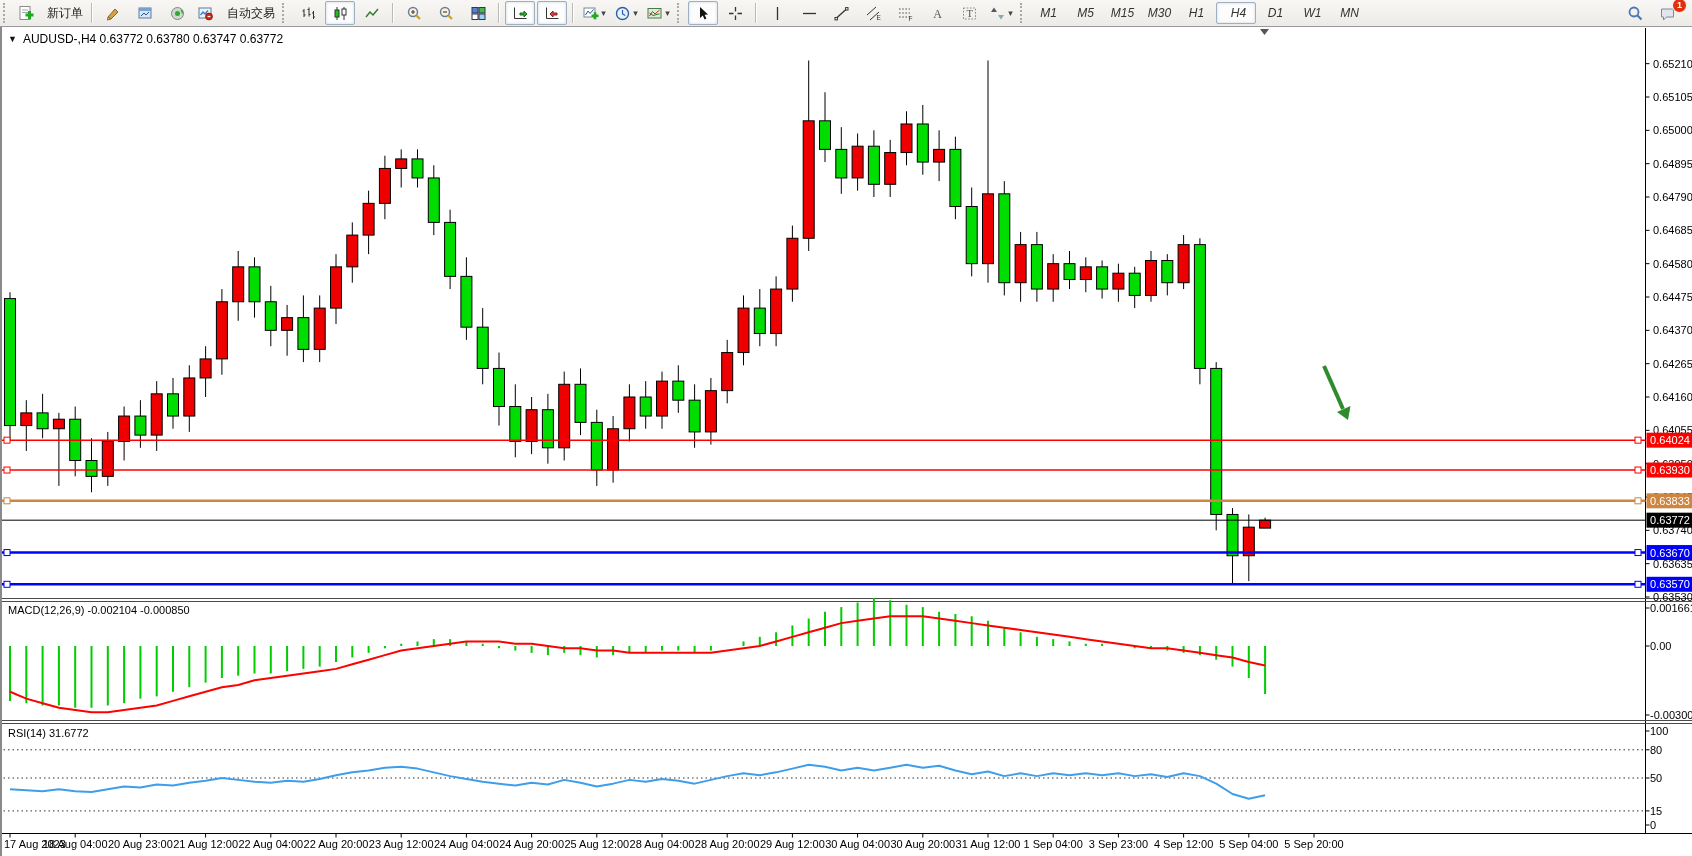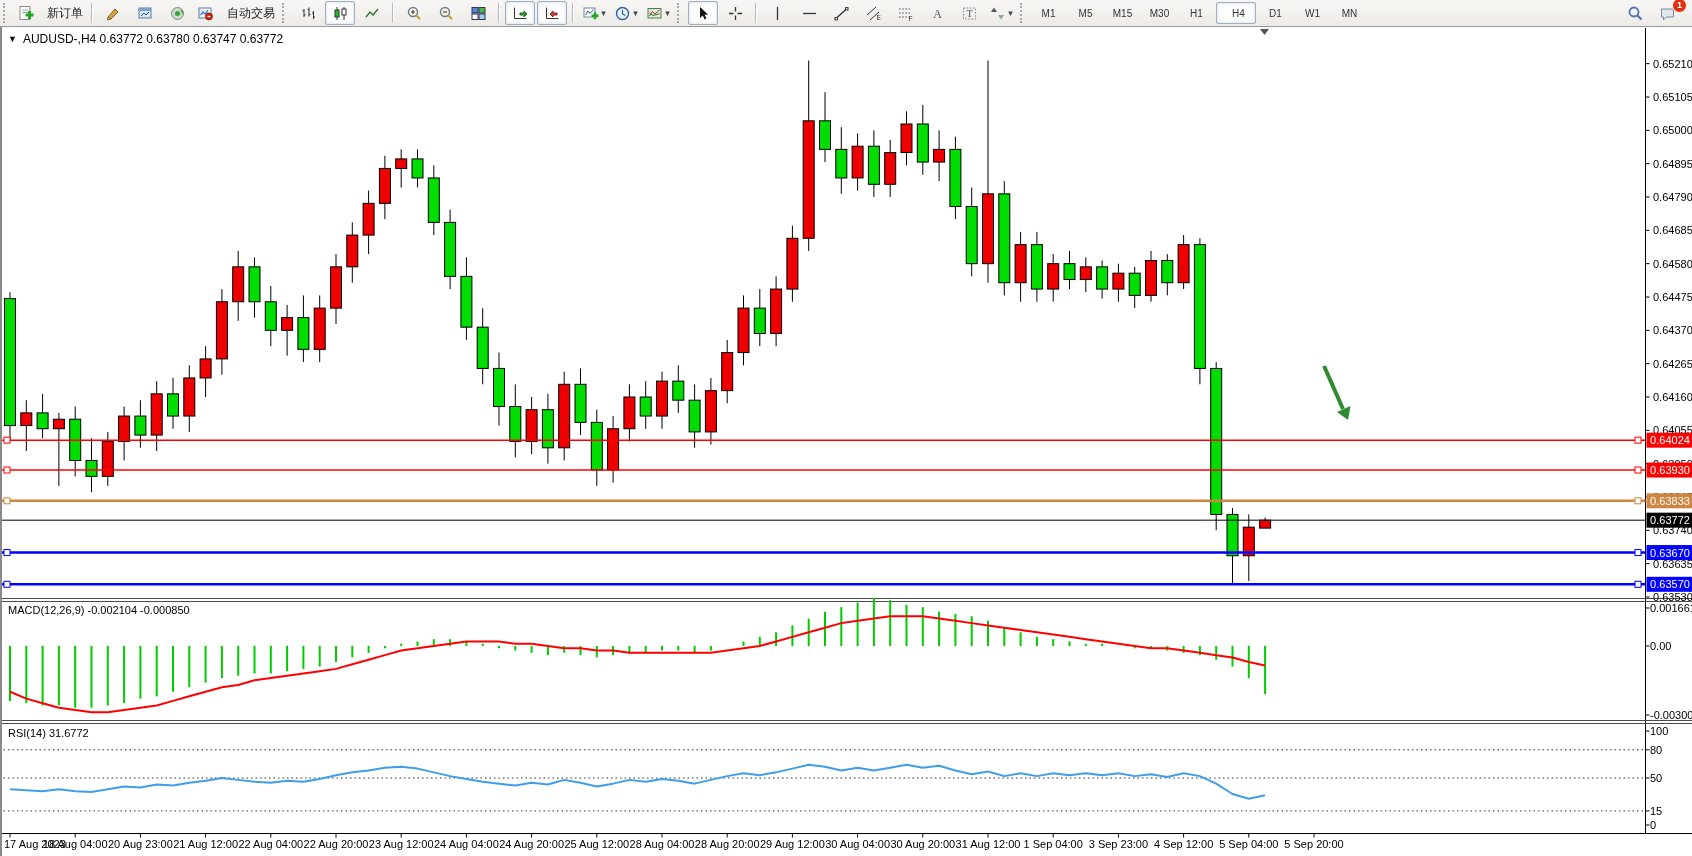--- a/index.html
+++ b/index.html
@@ -10,22 +10,22 @@
   .btn{height:22px;min-width:24px;display:flex;align-items:center;justify-content:center;
     margin:0 1px;border:1px solid transparent;border-radius:2px;background:transparent;
     padding:0 2px;cursor:default;}
   .btn.sel{background:#fdfdfd;border-color:#9fb0c4;box-shadow:inset 0 0 3px #c9d4e2;}
   .btn .lbl{font-size:12px;color:#222;margin-left:13px;white-space:nowrap;}
   .caret{font-size:9px;color:#444;margin-left:2px;}
   .sep{width:1px;height:20px;background:#b9b9b9;border-right:1px solid #fff;margin:0 4px;}
   .grip{width:3px;height:20px;border-left:2px dotted #a9a9a9;margin:0 5px 0 3px;}
   .spacer{flex:1;}
   .ic{width:17px;height:17px;display:block;}
-  .tfbtn{height:20px;min-width:27px;font-size:10px;color:#333;display:flex;align-items:center;
-    justify-content:center;border:1px solid transparent;border-radius:2px;margin:0 1px;padding:0 3px;}
+  .tfbtn{height:20px;min-width:27px;font-size:12px;color:#333;display:flex;align-items:center;
+    justify-content:center;border:1px solid transparent;border-radius:2px;margin:0 1px;padding:0 3px;font-style:italic;}
   .tfbtn.sel{background:#fdfdfd;border-color:#9fb0c4;box-shadow:inset 0 0 3px #c9d4e2;padding-left:8px;}
   #chatwrap{position:relative;margin-right:10px;}
   #chat-badge{position:absolute;top:-4px;right:-6px;background:#e03010;color:#fff;
     border-radius:8px;font-size:9px;min-width:13px;height:13px;line-height:13px;
     text-align:center;font-weight:bold;border:1px solid #fff;}
   #chart-window{position:absolute;top:27px;left:0;width:1692px;height:829px;background:#fff;
     border-left:2px solid #8a8a8a;box-sizing:border-box;}
   #chart-svg{position:absolute;top:0;left:0;}
   #chart-title{position:absolute;top:5px;left:6px;font-size:12px;color:#000;z-index:2;
     display:flex;align-items:center;}

